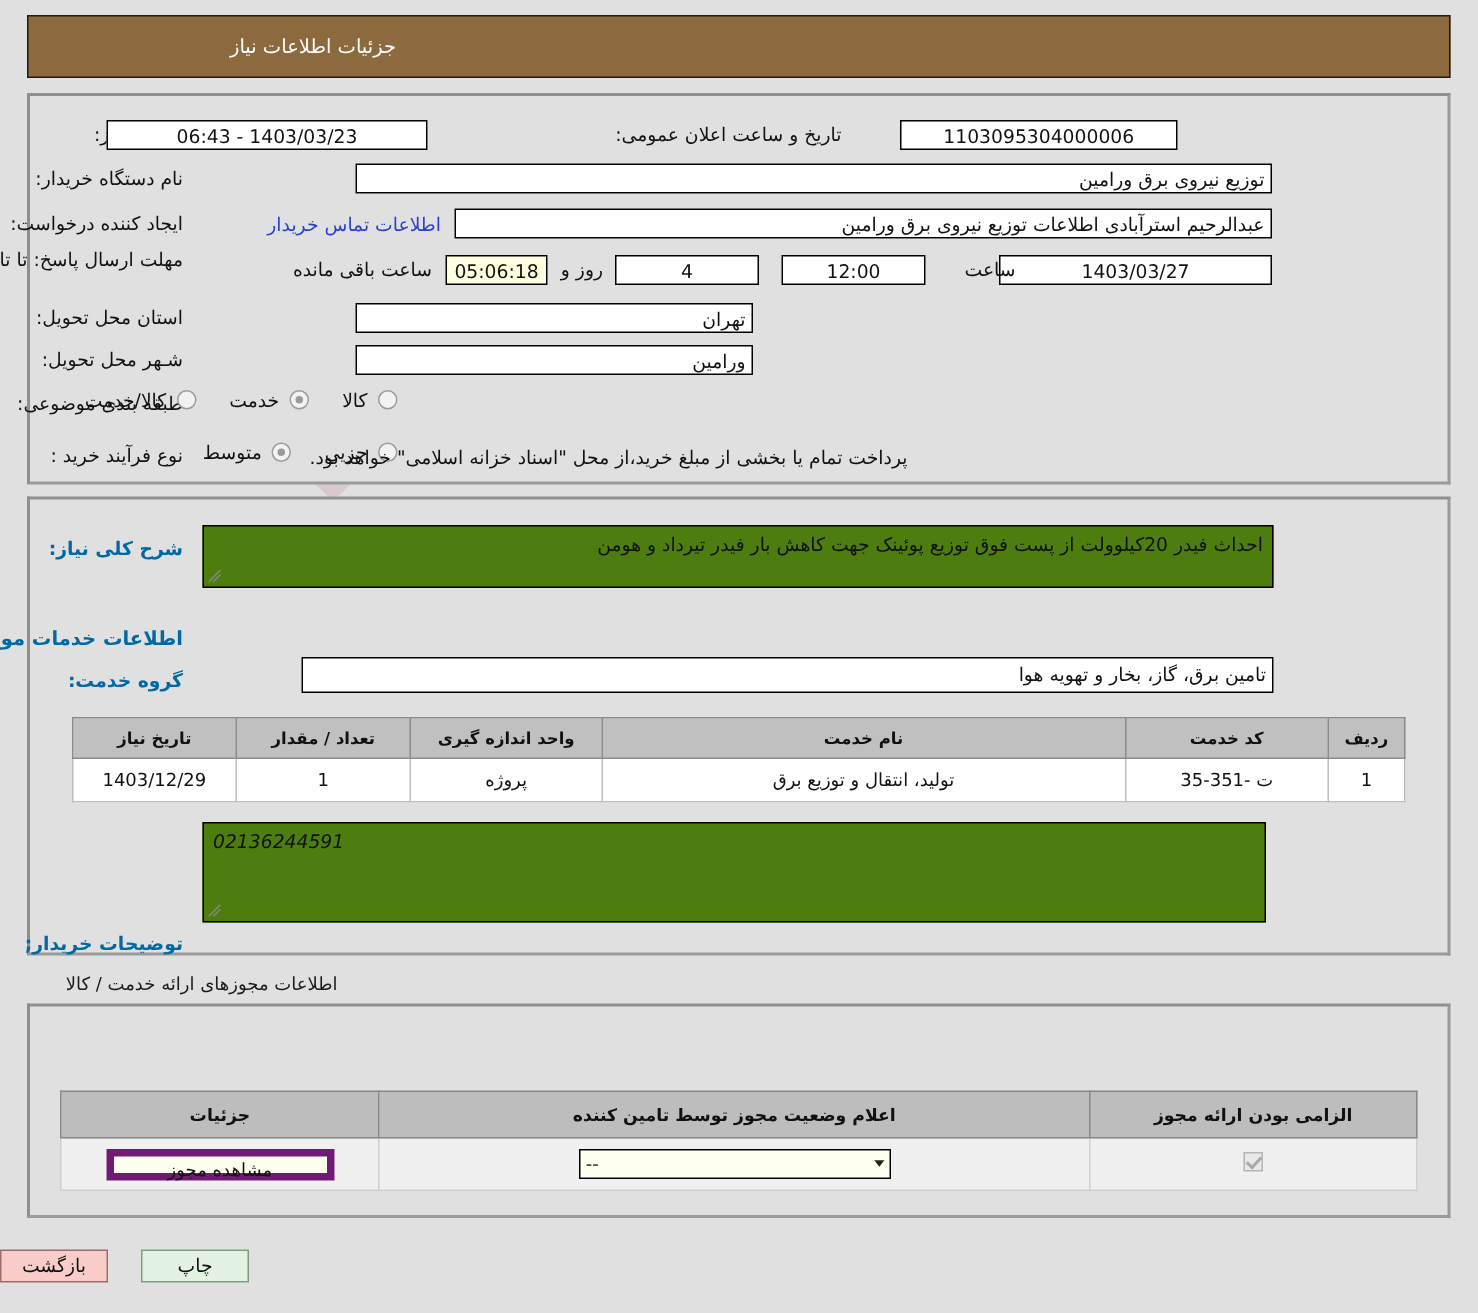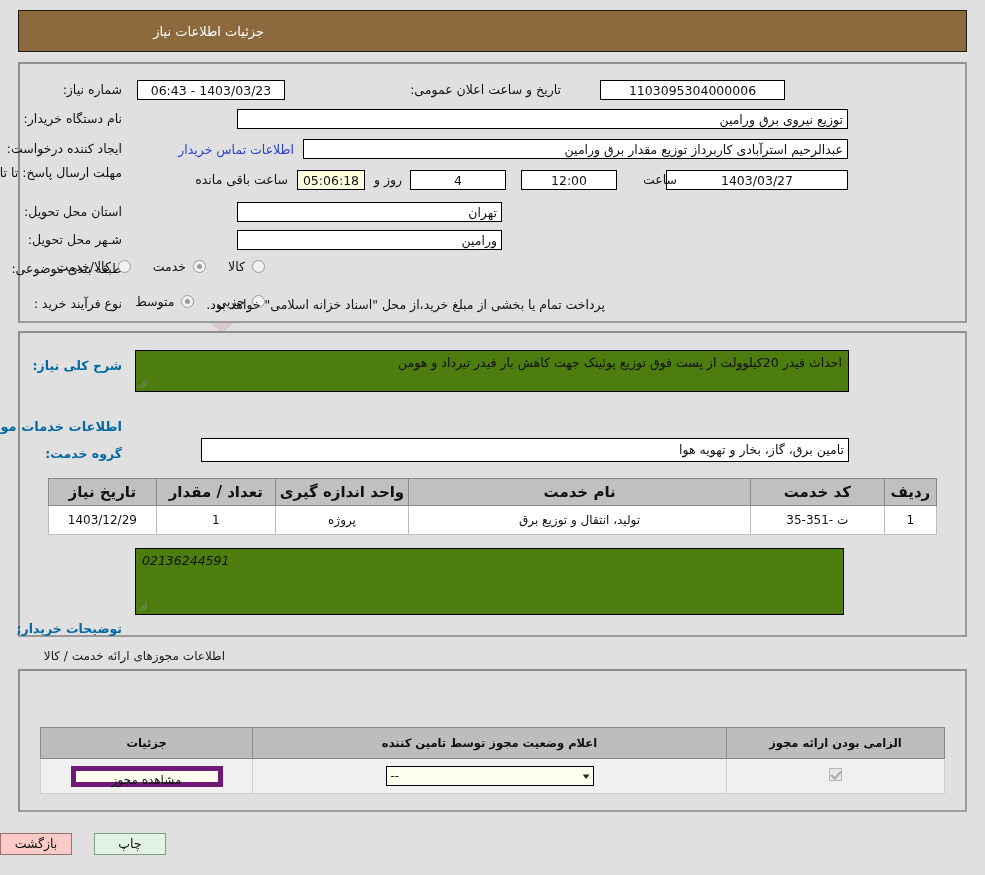--- a/index.html
+++ b/index.html
@@ -199,21 +199,21 @@
     border-collapse: collapse;
     background: #fff;
     font-size: 12px;
     z-index: 12;
     direction: rtl;
   }
   table.grid th {
     background: #c0c0c0;
     border: 1px solid #8a8a8a;
     font-weight: bold;
-    font-size: 15px;
+    font-size: 11px;
     color: #111;
     height: 26px;
     padding: 0 4px;
     text-align: center;
     white-space: nowrap;
     margin-top: 44px;
   }
   table.grid td {
     background: #ffffff;
     border: 1px solid #bdbdbd;
@@ -370,31 +370,31 @@
 <div class="panel" id="panel-top"></div>
 
 <div class="field-row" style="right:863px; top:82px;">
   <span class="lbl">شماره نیاز:</span>
 </div>
 <div class="txtbox center" style="position:absolute; right:200px; top:80px; width:185px; z-index:12;">1103095304000006</div>
 
 <div class="field-row" style="right:424px; top:82px;">
   <span class="lbl">تاریخ و ساعت اعلان عمومی:</span>
 </div>
-<div class="txtbox center" style="position:absolute; right:700px; top:80px; width:148px; z-index:12;">1403/03/23 - 06:43</div>
+<div class="txtbox center" style="position:absolute; right:700px; top:80px; width:214px; z-index:12;">1403/03/23 - 06:43</div>
 
 <div class="field-row" style="right:863px; top:111px;">
   <span class="lbl">نام دستگاه خریدار:</span>
 </div>
 <div class="txtbox" style="position:absolute; right:137px; top:109px; width:611px; z-index:12;">توزیع نیروی برق ورامین</div>
 
 <div class="field-row" style="right:863px; top:141px;">
   <span class="lbl">ایجاد کننده درخواست:</span>
 </div>
-<div class="txtbox" style="position:absolute; right:137px; top:139px; width:545px; z-index:12;">عبدالرحیم استرآبادی کاربرداز توزیع مقدار برق ورامین</div>
+<div class="txtbox" style="position:absolute; right:137px; top:139px; width:545px; z-index:12;">عبدالرحیم استرآبادی اطلاعات توزیع نیروی برق ورامین</div>
 <a class="link" style="position:absolute; right:691px; top:142px; z-index:12;">اطلاعات تماس خریدار</a>
 
 <div class="field-row" style="right:863px; top:165px; flex-direction:column; align-items:flex-end;">
   <span class="lbl" style="line-height:15px; text-align:right; width:110px; display:block;">مهلت ارسال پاسخ: تا تاریخ:</span>
 </div>
 <div class="txtbox center" style="position:absolute; right:137px; top:170px; width:182px; z-index:12;">1403/03/27</div>
 <span class="lbl" style="position:absolute; right:308px; top:172px; z-index:12;text-align:right;">ساعت</span>
 <div class="txtbox center" style="position:absolute; right:368px; top:170px; width:96px; z-index:12;">12:00</div>
 <div class="txtbox center" style="position:absolute; right:479px; top:170px; width:96px; z-index:12;">4</div>
 <span class="lbl" style="position:absolute; right:583px; top:172px; z-index:12;">روز و</span>

